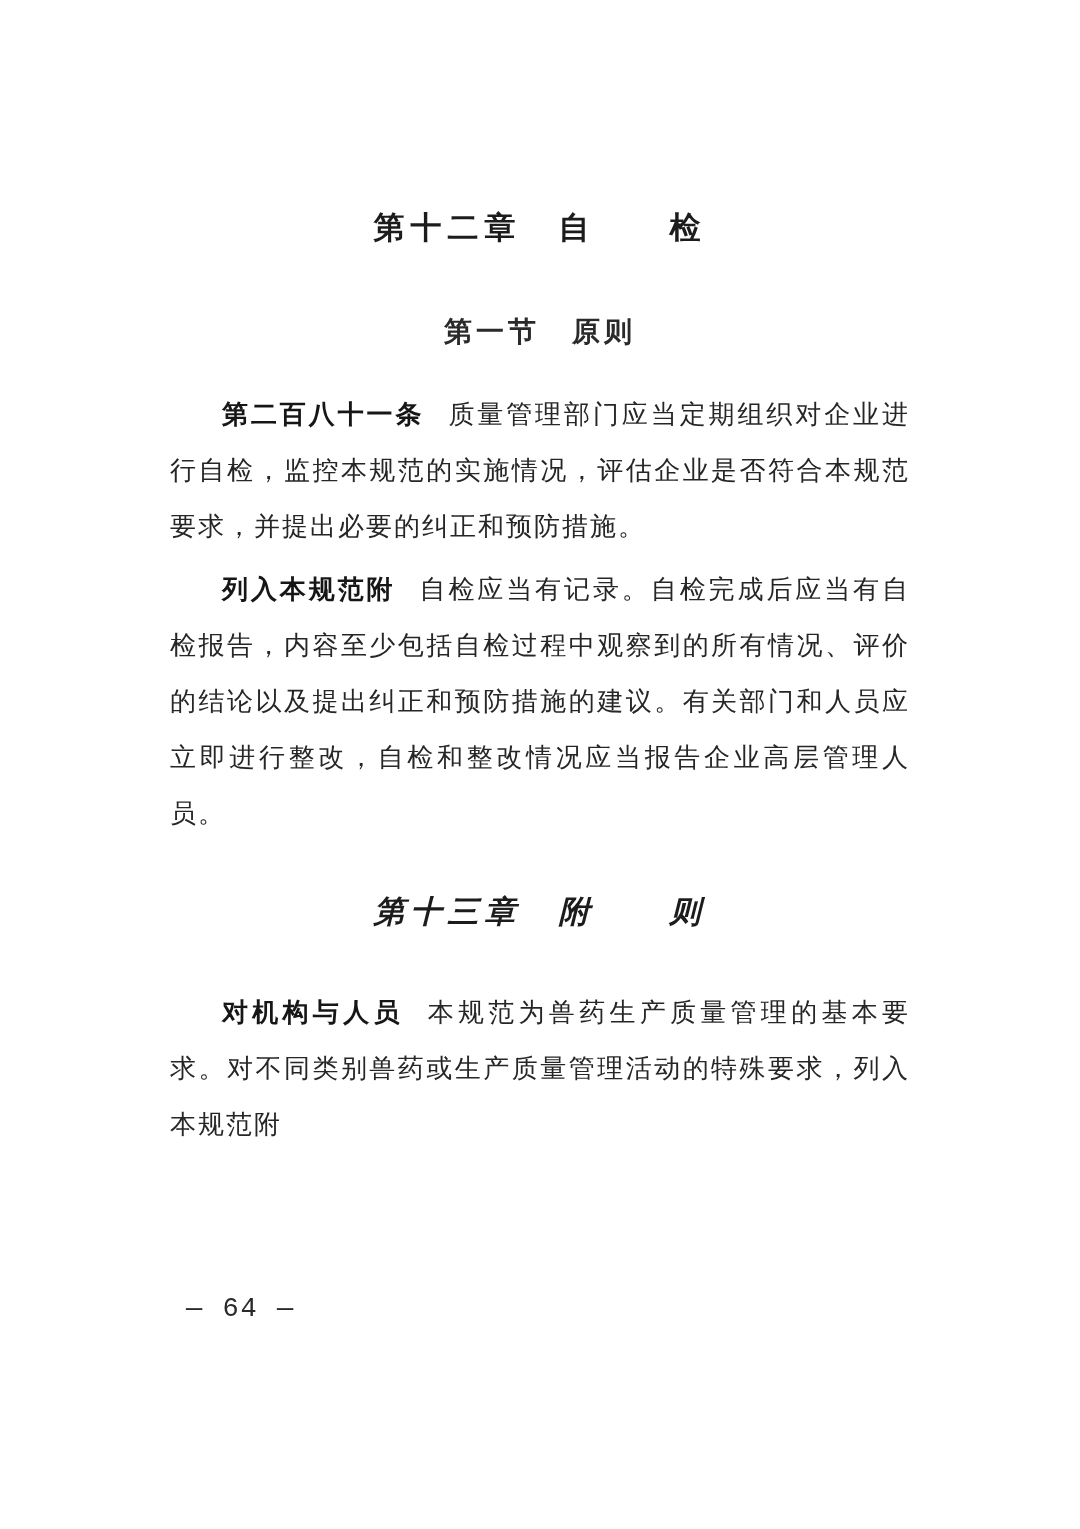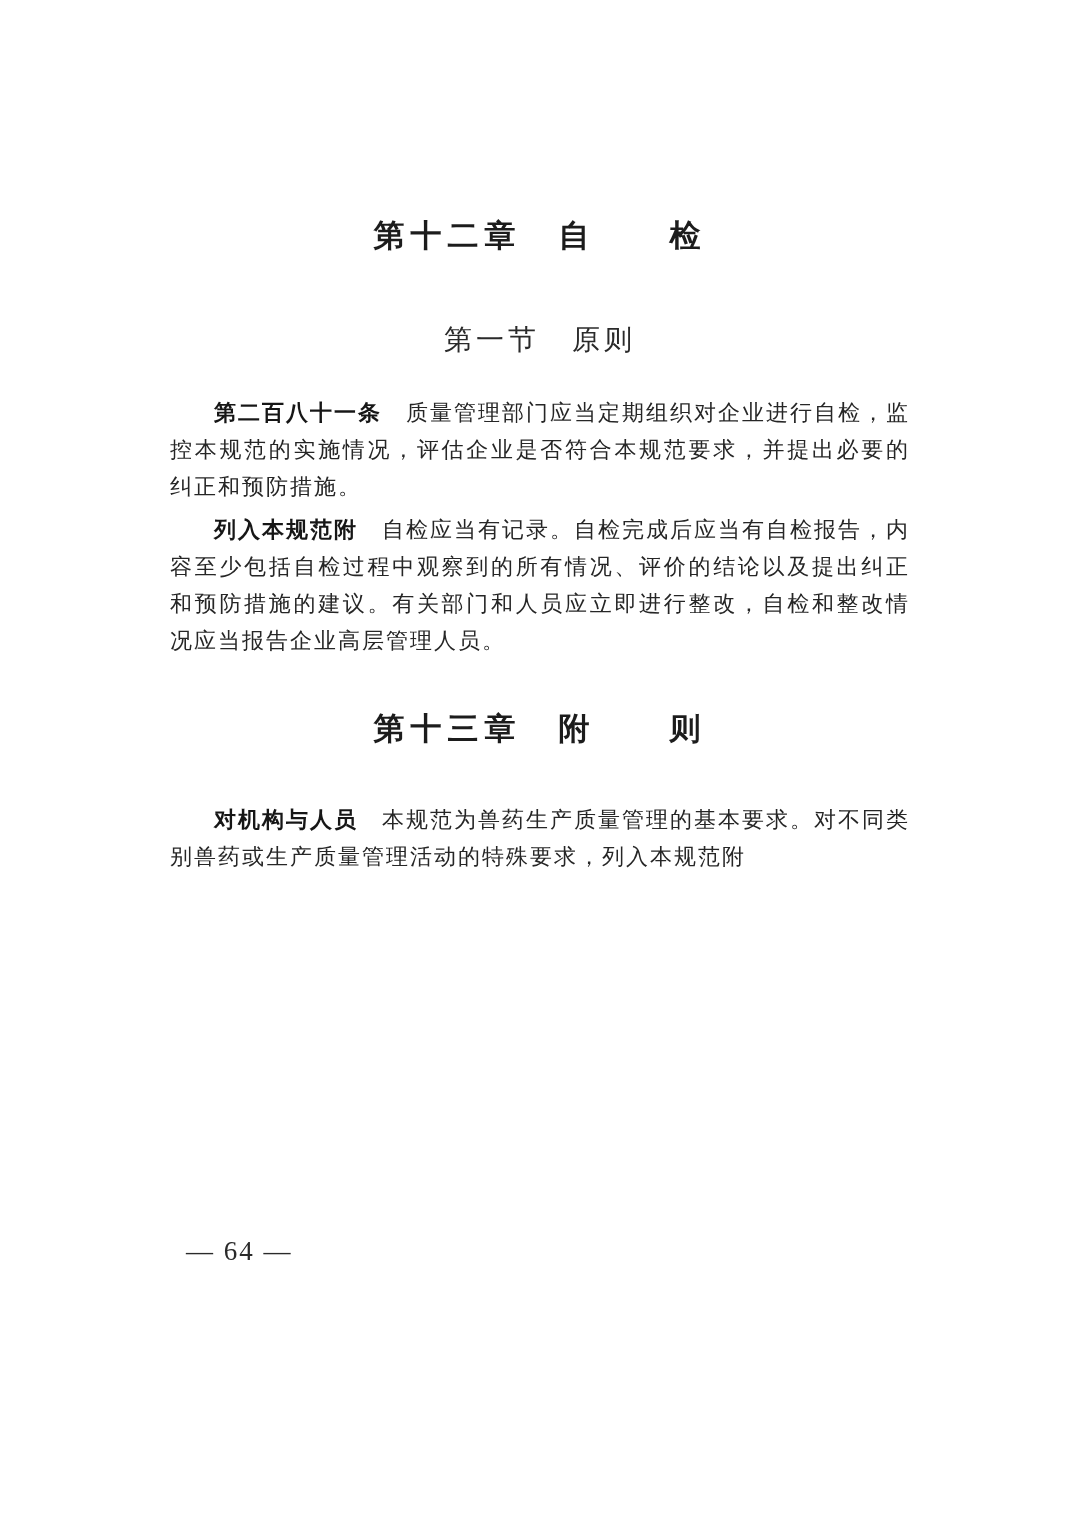--- a/index.html
+++ b/index.html
@@ -8,77 +8,77 @@
     background: #ffffff;
   }
   .page {
     position: relative;
     width: 1080px;
     height: 1348px;
     background: #ffffff;
     overflow: hidden;
     font-family: "Liberation Serif", "DejaVu Serif", serif;
     color: #222222;
-    margin-top: 8px;
   }
   .content {
     width: 740px;
     margin: 0 auto;
     padding-top: 208px;
     box-sizing: border-box;
   }
   .chapter-heading {
     font-size: 31px;
     font-weight: bold;
     text-align: center;
     line-height: 40px;
     letter-spacing: 6px;
     color: #1c1c1c;
     margin: 0 0 66px 0;
   }
   .chapter-heading.later {
     margin-top: 50px;
     margin-bottom: 52px;
+    font-style: italic;
   }
   .section-heading {
     font-size: 28px;
-    font-weight: normal;
+    font-weight: bold;
     text-align: center;
     line-height: 36px;
     letter-spacing: 4px;
     color: #2a2a2a;
     margin: 48px 0 36px 0;
   }
   .section-heading.first {
     margin-top: 0;
   }
   .para {
-    font-size: 22px;
-    line-height: 37px;
+    font-size: 26px;
+    line-height: 56px;
     text-align: justify;
     text-justify: inter-character;
     letter-spacing: 2px;
     text-indent: 2em;
     color: #262626;
     margin: 6px 0 6px 0;
   }
   .art-num {
     font-family: "Liberation Sans", "DejaVu Sans", sans-serif;
     font-weight: bold;
     color: #161616;
     margin-right: 24px;
   }
   .page-footer {
     position: absolute;
     left: 186px;
-    top: 1228px;
+    top: 1294px;
     font-size: 27px;
     letter-spacing: 2px;
     color: #2a2a2a;
-    font-family: Liberation Serif, serif;
+    font-family: Liberation Mono, monospace;
   }
 </style>
 </head>
 <body>
 
 <div class="page">
   <div class="content">
 
     <div class="chapter-heading">第十二章　自　　检</div>
 

